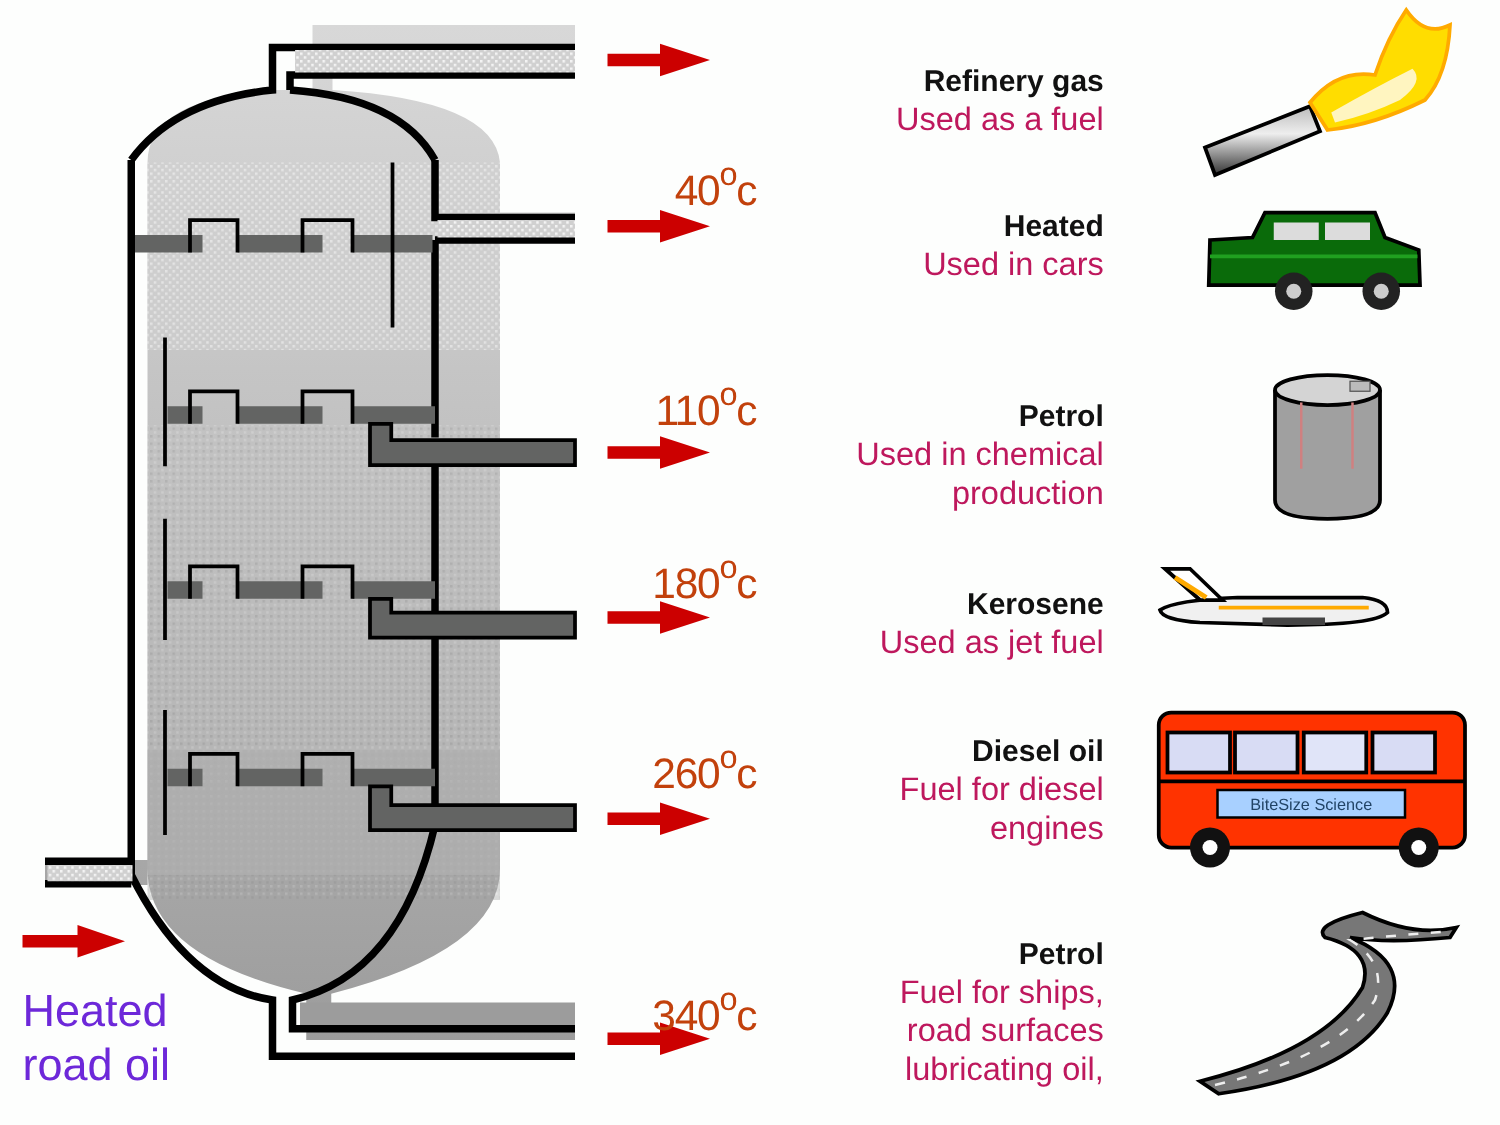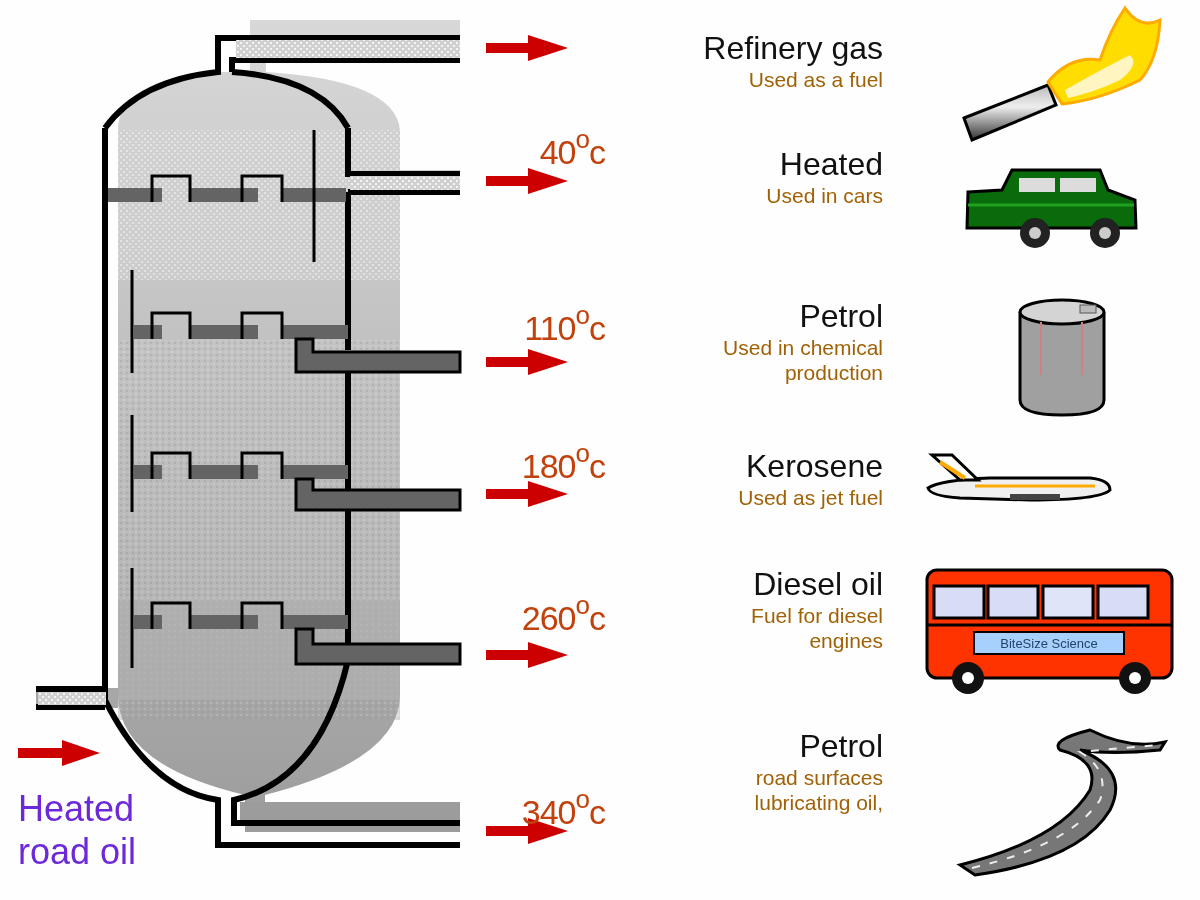--- a/index.html
+++ b/index.html
@@ -1,21 +1,21 @@
 <!DOCTYPE html>
 <html><head>
   <meta charset="utf-8">
   <style>
     html, body { margin: 0; padding: 0; background: #fdfefd; }
     body { width: 1200px; height: 900px; position: relative; overflow: hidden;
            font-family: "Liberation Sans", sans-serif; color: #111; }
     #diagram { position: absolute; left: 0; top: 0; width: 1200px; height: 900px; }
     .fraction-label { position: absolute; right: 317px; text-align: right; line-height: 1.18; }
-    .fraction-name { font-weight: normal; font-size: 32px; color: #111; }
-    .fraction-use { font-size: 21px; color: #a16207; }
+    .fraction-name { font-weight: bold; font-size: 24px; color: #111; margin-top: 22px; }
+    .fraction-use { font-size: 26px; color: #be185d; }
     .temp-label { position: absolute; font-size: 34px; color: #c2410c; letter-spacing: -1px; }
     .temp-label sup { font-size: 26px; position: relative; top: -4px; }
     .temp-label .unit { font-size: 34px; }
     .feed-label { position: absolute; left: 18px; top: 787px; font-size: 36px; line-height: 1.2; color: #6d28d9; }
   </style>
 </head>
 <body>
 
 <svg id="diagram" viewBox="0 0 1200 900" xmlns="http://www.w3.org/2000/svg">
   <defs>
@@ -187,20 +187,21 @@
       <div class="fraction-name">Kerosene</div>
       <div class="fraction-use">Used as jet fuel</div>
     </div>
     <div class="fraction-label" style="top: 566px;">
       <div class="fraction-name">Diesel oil</div>
       <div class="fraction-use">Fuel for diesel</div>
       <div class="fraction-use">engines</div>
     </div>
     <div class="fraction-label" style="top: 728px;">
       <div class="fraction-name">Petrol</div>
+      <div class="fraction-use">Fuel for ships,</div>
       <div class="fraction-use">road surfaces</div>
       <div class="fraction-use">lubricating oil,</div>
     </div>
   </div>
 <div id="temp-labels">
     <div class="temp-label" style="top: 128px; right: 595px;"><span>40</span><sup>o</sup><span class="unit">c</span></div>
     <div class="temp-label" style="top: 304px; right: 595px;"><span>110</span><sup>o</sup><span class="unit">c</span></div>
     <div class="temp-label" style="top: 442px; right: 595px;"><span>180</span><sup>o</sup><span class="unit">c</span></div>
     <div class="temp-label" style="top: 594px; right: 595px;"><span>260</span><sup>o</sup><span class="unit">c</span></div>
     <div class="temp-label" style="top: 776px; right: 595px; margin-top: 12px;"><span>340</span><sup>o</sup><span class="unit">c</span></div>

